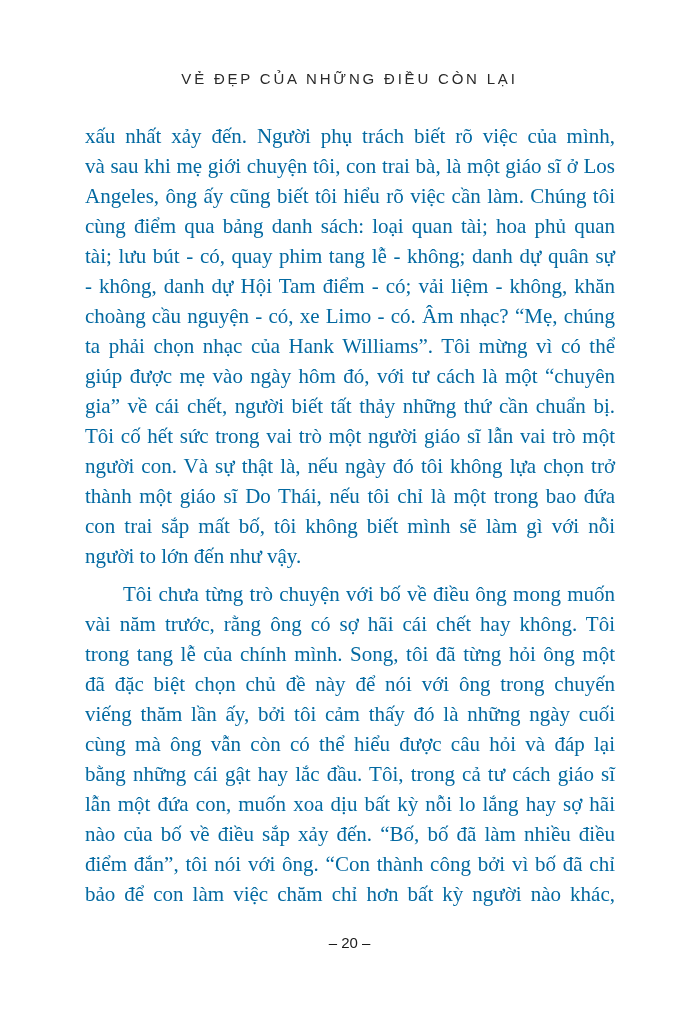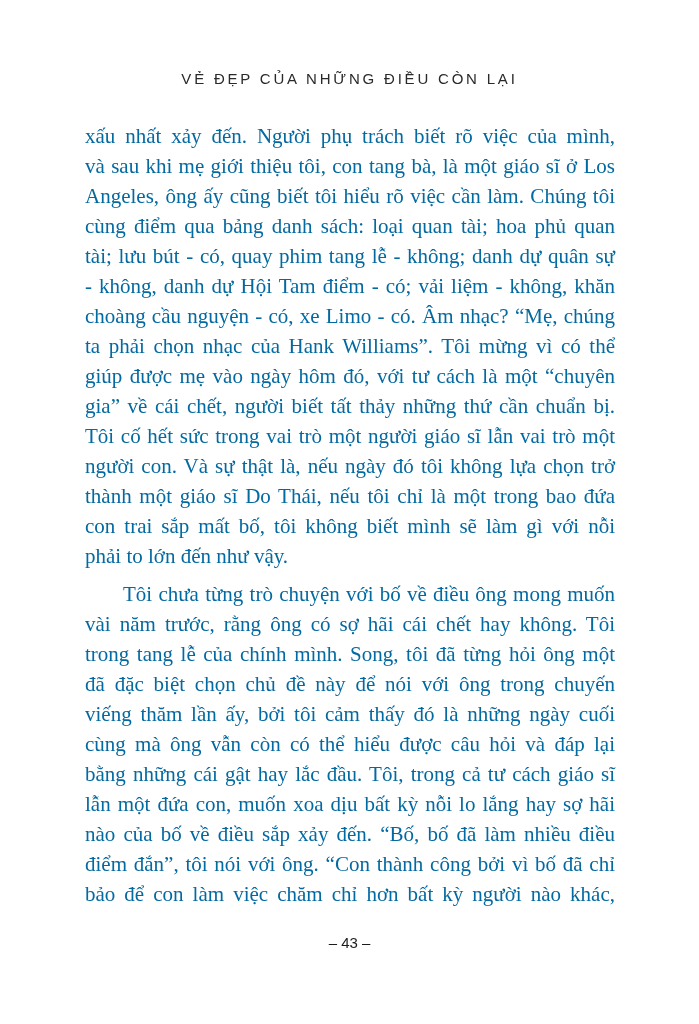--- a/index.html
+++ b/index.html
@@ -63,44 +63,44 @@
 </style>
 </head>
 <body>
 
 <div class="page">
   <div class="running-header">VẺ ĐẸP CỦA NHỮNG ĐIỀU CÒN LẠI</div>
 
   <div class="body-text">
       <div class="paragraph">
         <div class="line">xấu nhất xảy đến. Người phụ trách biết rõ việc của mình,</div>
-        <div class="line">và sau khi mẹ giới thiệu tôi, con tang bà, là một giáo sĩ ở Los</div>
+        <div class="line">và sau khi mẹ giới chuyện tôi, con trai bà, là một giáo sĩ ở Los</div>
         <div class="line">Angeles, ông ấy cũng biết tôi hiểu rõ việc cần làm. Chúng tôi</div>
         <div class="line">cùng điểm qua bảng danh sách: loại quan tài; hoa phủ quan</div>
         <div class="line">tài; lưu bút - có, quay phim tang lễ - không; danh dự quân sự</div>
         <div class="line">- không, danh dự Hội Tam điểm - có; vải liệm - không, khăn</div>
         <div class="line">choàng cầu nguyện - có, xe Limo - có. Âm nhạc? “Mẹ, chúng</div>
         <div class="line">ta phải chọn nhạc của Hank Williams”. Tôi mừng vì có thể</div>
         <div class="line">giúp được mẹ vào ngày hôm đó, với tư cách là một “chuyên</div>
         <div class="line">gia” về cái chết, người biết tất thảy những thứ cần chuẩn bị.</div>
         <div class="line">Tôi cố hết sức trong vai trò một người giáo sĩ lẫn vai trò một</div>
         <div class="line">người con. Và sự thật là, nếu ngày đó tôi không lựa chọn trở</div>
         <div class="line">thành một giáo sĩ Do Thái, nếu tôi chỉ là một trong bao đứa</div>
         <div class="line">con trai sắp mất bố, tôi không biết mình sẽ làm gì với nỗi</div>
-        <div class="line last-left">phải to lớn đến như vậy.</div>
+        <div class="line last-left">người to lớn đến như vậy.</div>
       </div>
       <div class="paragraph">
         <div class="line indent">Tôi chưa từng trò chuyện với bố về điều ông mong muốn</div>
         <div class="line">vài năm trước, rằng ông có sợ hãi cái chết hay không. Tôi</div>
         <div class="line">trong tang lễ của chính mình. Song, tôi đã từng hỏi ông một</div>
         <div class="line">đã đặc biệt chọn chủ đề này để nói với ông trong chuyến</div>
         <div class="line">viếng thăm lần ấy, bởi tôi cảm thấy đó là những ngày cuối</div>
         <div class="line">cùng mà ông vẫn còn có thể hiểu được câu hỏi và đáp lại</div>
         <div class="line">bằng những cái gật hay lắc đầu. Tôi, trong cả tư cách giáo sĩ</div>
         <div class="line">lẫn một đứa con, muốn xoa dịu bất kỳ nỗi lo lắng hay sợ hãi</div>
         <div class="line">nào của bố về điều sắp xảy đến. “Bố, bố đã làm nhiều điều</div>
         <div class="line">điểm đắn”, tôi nói với ông. “Con thành công bởi vì bố đã chỉ</div>
         <div class="line">bảo để con làm việc chăm chỉ hơn bất kỳ người nào khác,</div>
       </div>
     </div>
 
-  <div class="page-number">– 43 –</div>
+  <div class="page-number">– 20 –</div>
 </div>
 
 </body></html>

